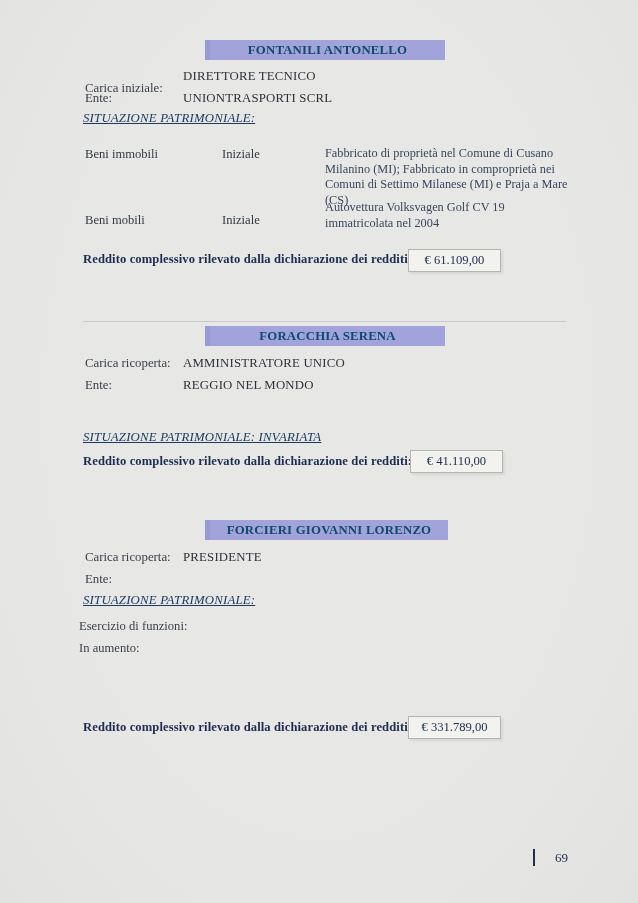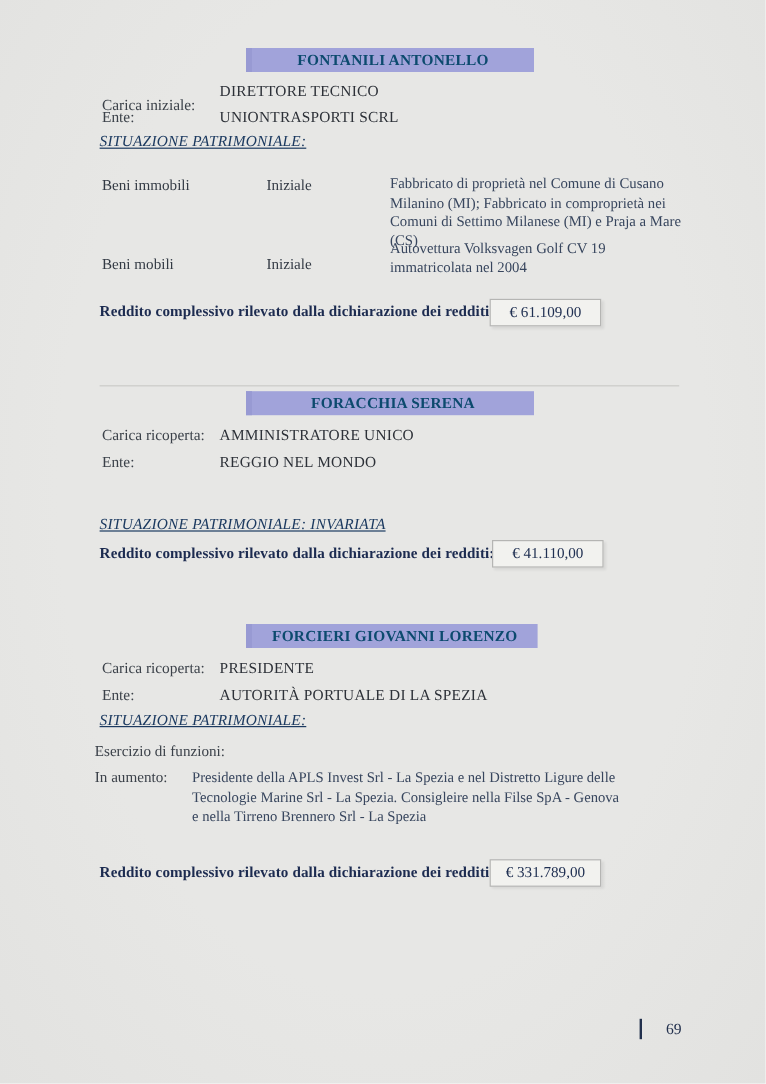--- a/index.html
+++ b/index.html
@@ -114,28 +114,26 @@
   </div>
 
   <div class="abs name-banner" style="top:520px;width:243px;">
     <span>FORCIERI GIOVANNI LORENZO</span>
   </div>
 
   <div class="abs field-label" style="top:550px;">Carica ricoperta:</div>
   <div class="abs field-value" style="top:550px;">PRESIDENTE</div>
 
   <div class="abs field-label" style="top:572px;">Ente:</div>
-  <div class="abs field-value" style="top:572px;">AUTORITÀ PORTUALE DI LA SPEZIA</div>
 
   <div class="abs situazione" style="top:593px;">SITUAZIONE PATRIMONIALE:</div>
 
   <div class="abs para-label" style="top:619px;">Esercizio di funzioni:</div>
 
   <div class="abs para-label" style="top:641px;">In aumento:</div>
-  <div class="abs para-text" style="top:640px;">Presidente della APLS Invest Srl - La Spezia e nel Distretto Ligure delle Tecnologie Marine Srl - La Spezia. Consigleire nella Filse SpA - Genova e nella Tirreno Brennero Srl - La Spezia</div>
 
   <div class="abs income-label" style="top:720px;">Reddito complessivo rilevato dalla dichiarazione dei redditi:</div>
   <div class="abs income-box" style="left:408px;top:716px;">
     <span>€ 331.789,00</span>
   </div>
 
   <div class="abs page-number">
     <span class="bar"></span>
     <span>69</span>
   </div>

